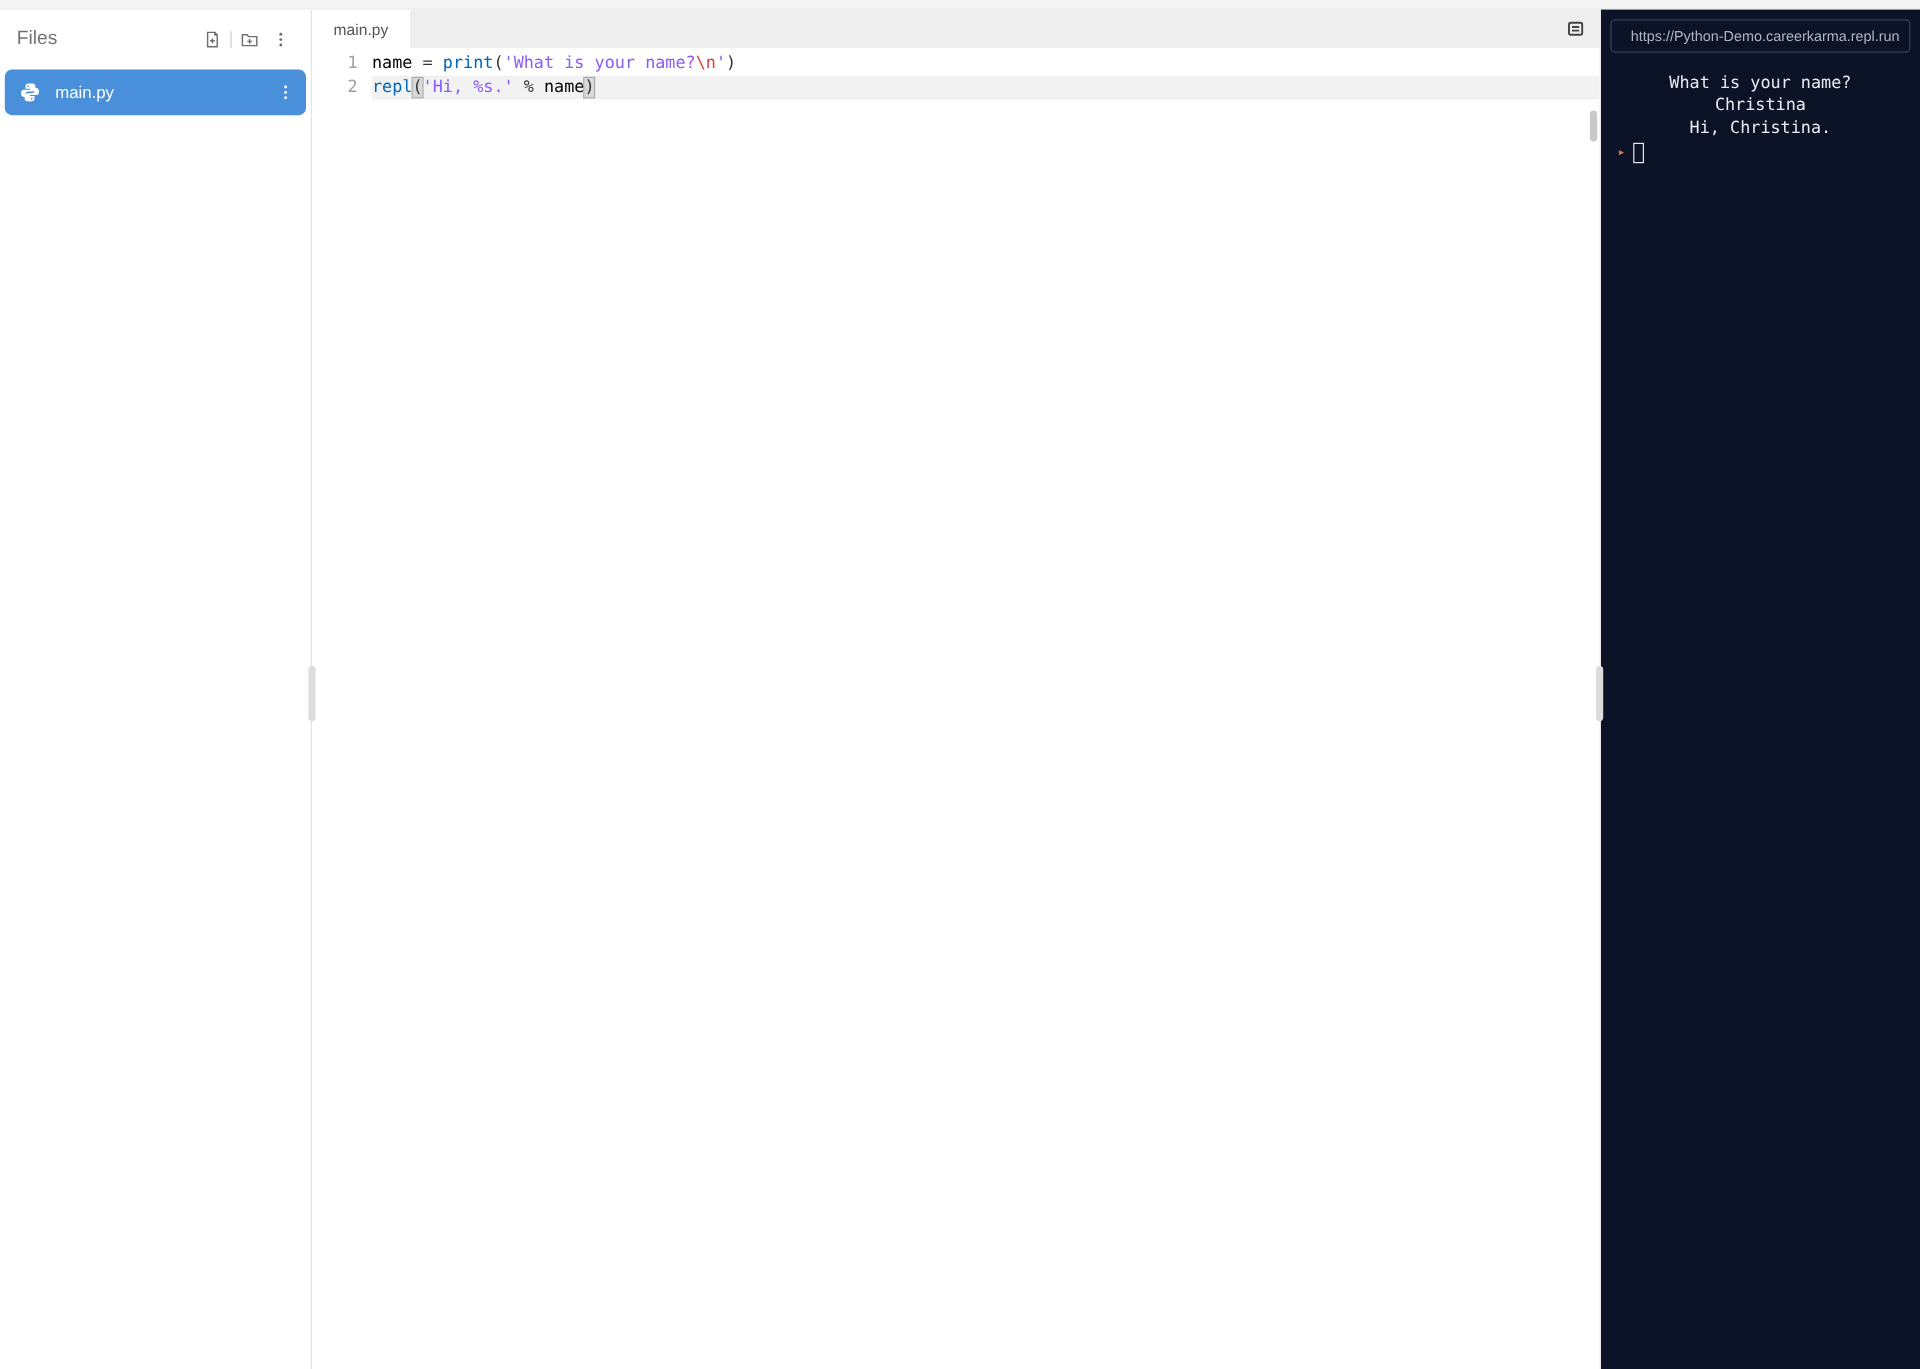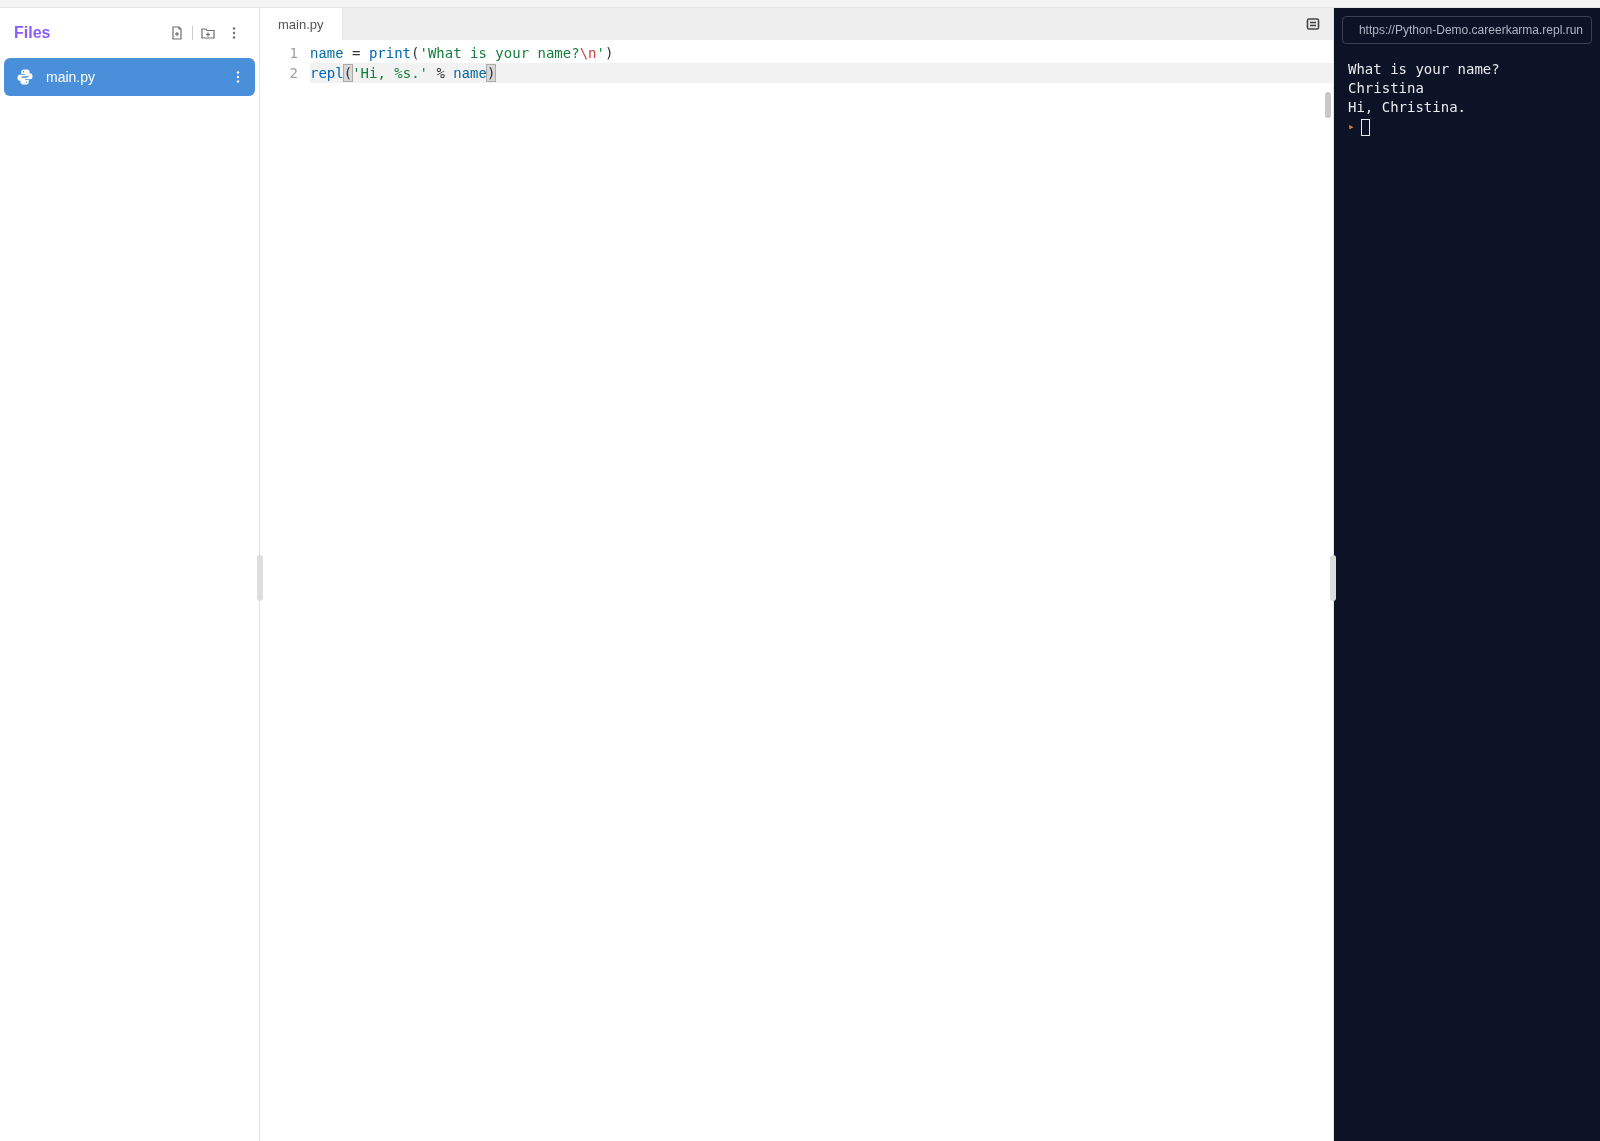--- a/index.html
+++ b/index.html
@@ -30,22 +30,22 @@
       flex-shrink: 0;
     }
     .sidebar-header {
       display: flex;
       align-items: center;
       justify-content: space-between;
       padding: 8px 10px 14px 10px;
     }
     .sidebar-title {
       font-size: 16px;
-      font-weight: 700;
-      color: #8b5cf6;
+      font-weight: 400;
+      color: #737373;
     }
     .sidebar-actions {
       display: flex;
       align-items: center;
       gap: 4px;
     }
     .sidebar-action-btn {
       width: 22px;
       height: 22px;
       display: flex;
@@ -191,24 +191,24 @@
       line-height: 20px;
       position: relative;
     }
     .code-line {
       height: 20px;
       white-space: pre;
     }
     .code-line.active {
       background: #f2f2f2;
     }
-    .tok-var { color: #0369a1; font-family: Liberation Mono, monospace; }
+    .tok-var { color: #000000; }
     .tok-op { color: #333; }
     .tok-builtin { color: #0066b8; }
-    .tok-str { color: #15803d; text-align: right; }
+    .tok-str { color: #8b5cf6; text-align: right; }
     .tok-esc { color: #d14545; }
     .tok-paren { color: #333; }
     .tok-paren-match { 
       background: #d8d8d8;
       outline: 1px solid #aaa;
     }
     .editor-scrollbar {
       position: absolute;
       right: 2px;
       top: 52px;
@@ -242,20 +242,21 @@
     .terminal-body {
       flex: 1;
       padding: 12px 14px;
       font-family: "SF Mono", Monaco, Consolas, monospace;
       font-size: 14px;
       color: #e8eaed;
       line-height: 1.35;
     }
     .terminal-line {
       white-space: pre-wrap;
+      text-align: center;
     }
     .terminal-prompt {
       display: flex;
       align-items: center;
       gap: 6px;
       margin-top: 2px;
     }
     .prompt-arrow {
       color: #d97744;
       font-weight: bold;

